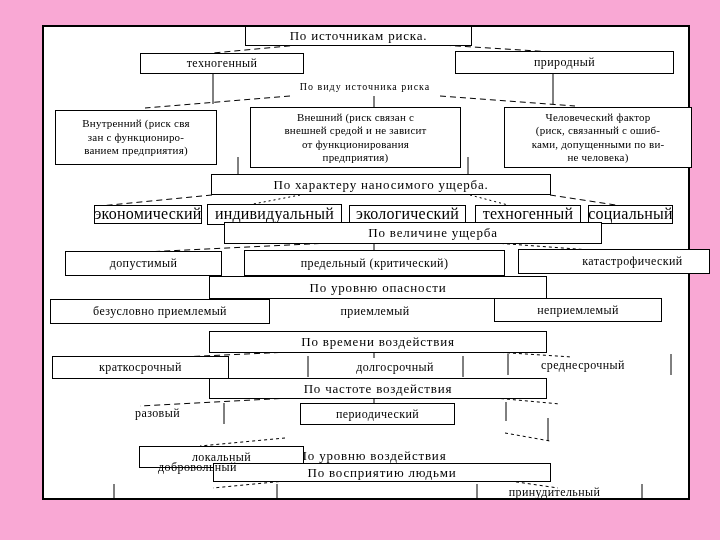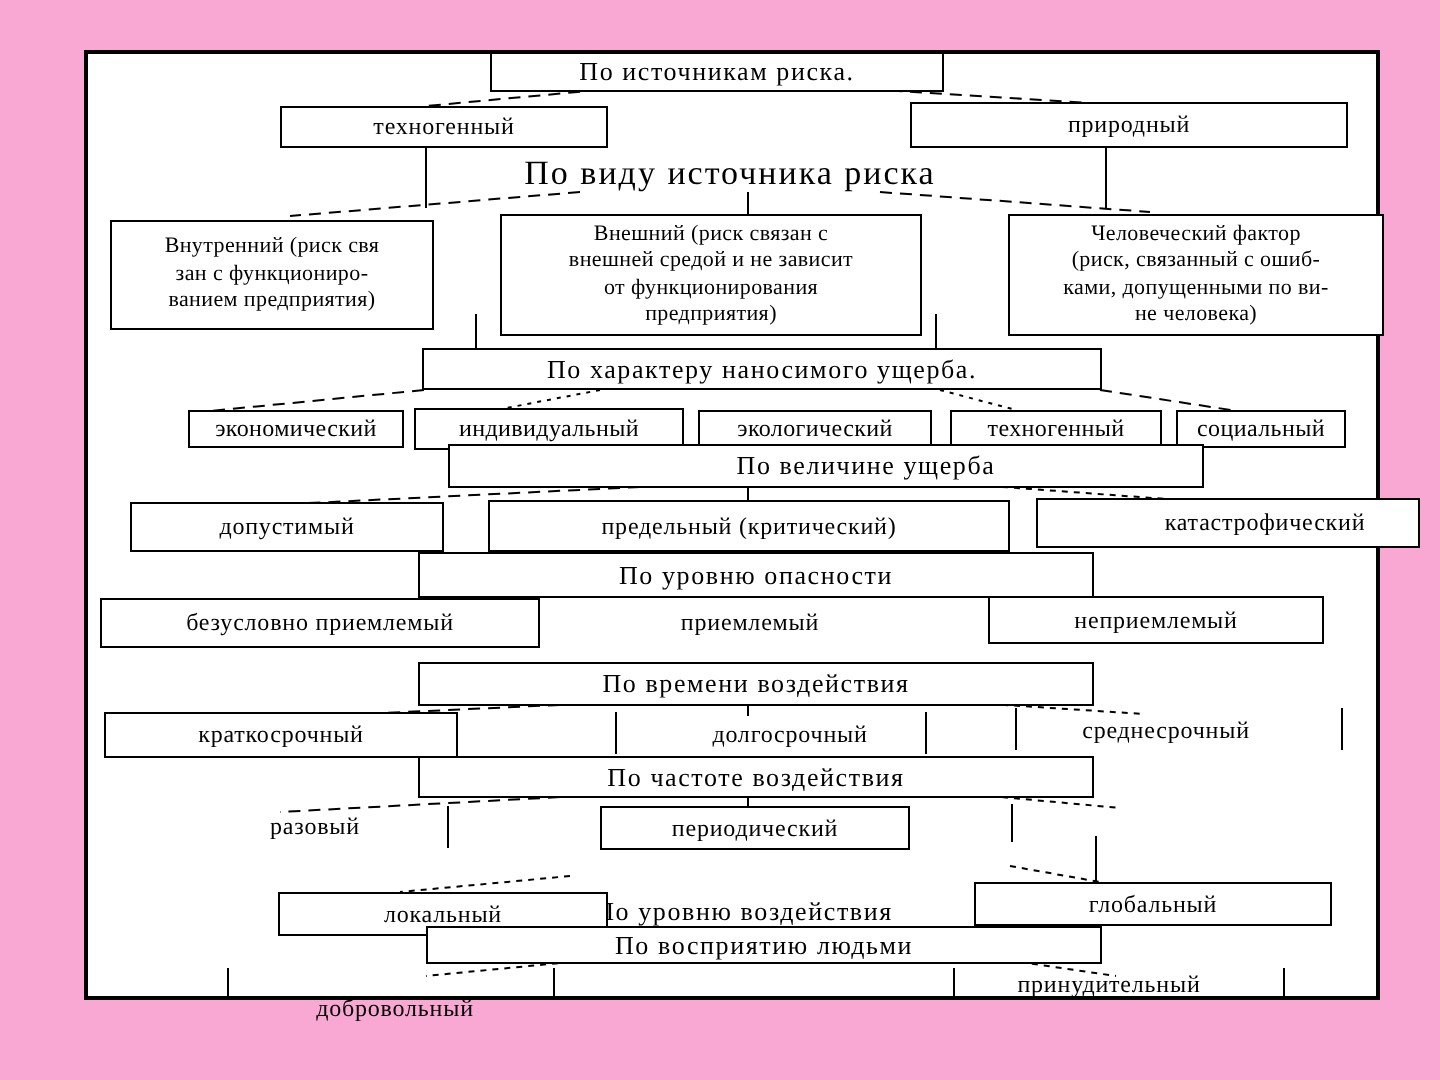--- a/index.html
+++ b/index.html
@@ -20,23 +20,23 @@
   .lines{position:absolute;left:0;top:0;width:720px;height:540px;}
   .node{
     position:absolute;
     display:flex;align-items:center;justify-content:center;
     text-align:center;
     white-space:nowrap;
     line-height:1.05;
   }
   .box{border:1px solid #000;background:#ffffff;}
   .hdr{font-size:13px;letter-spacing:0.8px;}
-  .hdr-lg{font-size:17px;letter-spacing:1px;}
+  .hdr-lg{font-size:10px;letter-spacing:1px;}
   .lbl{font-size:12px;letter-spacing:0.4px;}
-  .lbl-sm{font-size:12px;letter-spacing:0.2px;}
+  .lbl-sm{font-size:16px;letter-spacing:0.2px;}
   .multi{
     flex-direction:column;justify-content:center;
     font-size:11px;line-height:13.5px;letter-spacing:0.2px;
     white-space:normal;
   }
 </style>
 </head>
 <body>
 
 <div class="canvas">
@@ -134,19 +134,18 @@
   <div class="node lbl" style="left:330px;top:359px;width:130px;height:16px;">долгосрочный</div>
   <div class="node box lbl" style="left:52px;top:356px;width:175px;height:21px;">краткосрочный</div>
   <div class="node lbl" style="left:518px;top:357px;width:130px;height:16px;">среднесрочный</div>
 
   <div class="node box hdr" style="left:209px;top:378px;width:336px;height:19px;">По частоте воздействия</div>
   <div class="node lbl" style="left:100px;top:405px;width:115px;height:16px;">разовый</div>
   <div class="node box lbl" style="left:300px;top:403px;width:153px;height:20px;">периодический</div>
 
   <div class="node hdr" style="left:240px;top:448px;width:264px;height:16px;">По уровню воздействия</div>
   <div class="node box lbl" style="left:103px;top:446px;width:163px;height:20px;margin-left:36px;">локальный</div>
-  <div class="node box lbl" style="left:487px;top:441px;width:177px;height:20px;">глобальный</div>
 
   <div class="node box hdr" style="left:213px;top:463px;width:336px;height:17px;">По восприятию людьми</div>
-  <div class="node lbl" style="left:130px;top:497px;width:135px;height:15px;">добровольный</div>
+  <div class="node lbl" style="left:130px;top:460px;width:135px;height:15px;">добровольный</div>
   <div class="node lbl" style="left:482px;top:485px;width:145px;height:15px;">принудительный</div>
 
 </div>
 
 </body></html>

